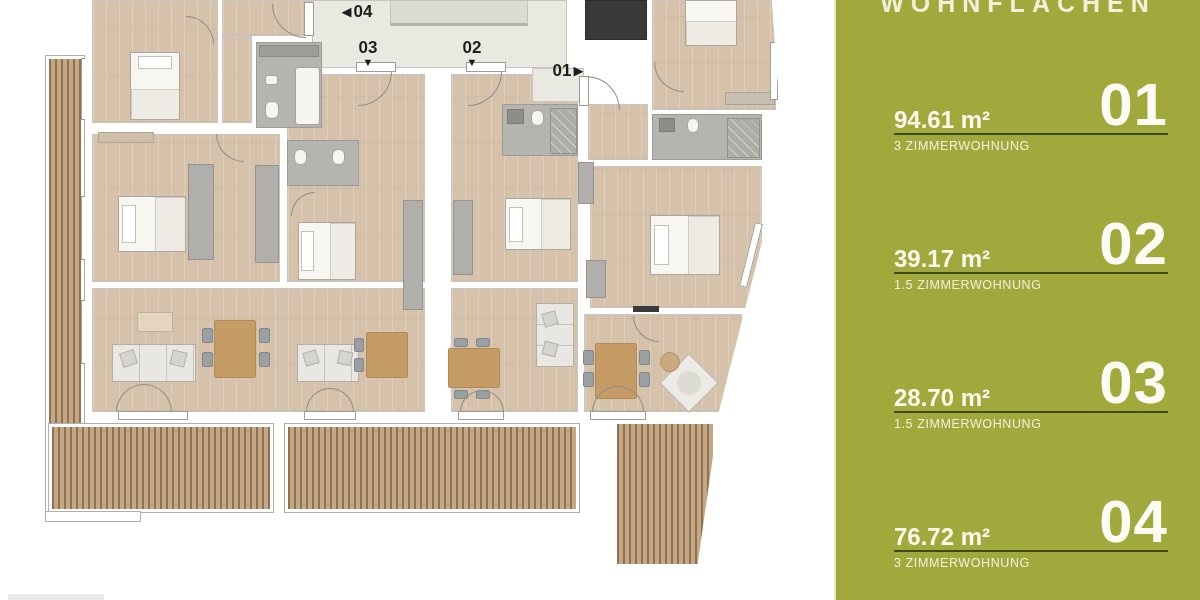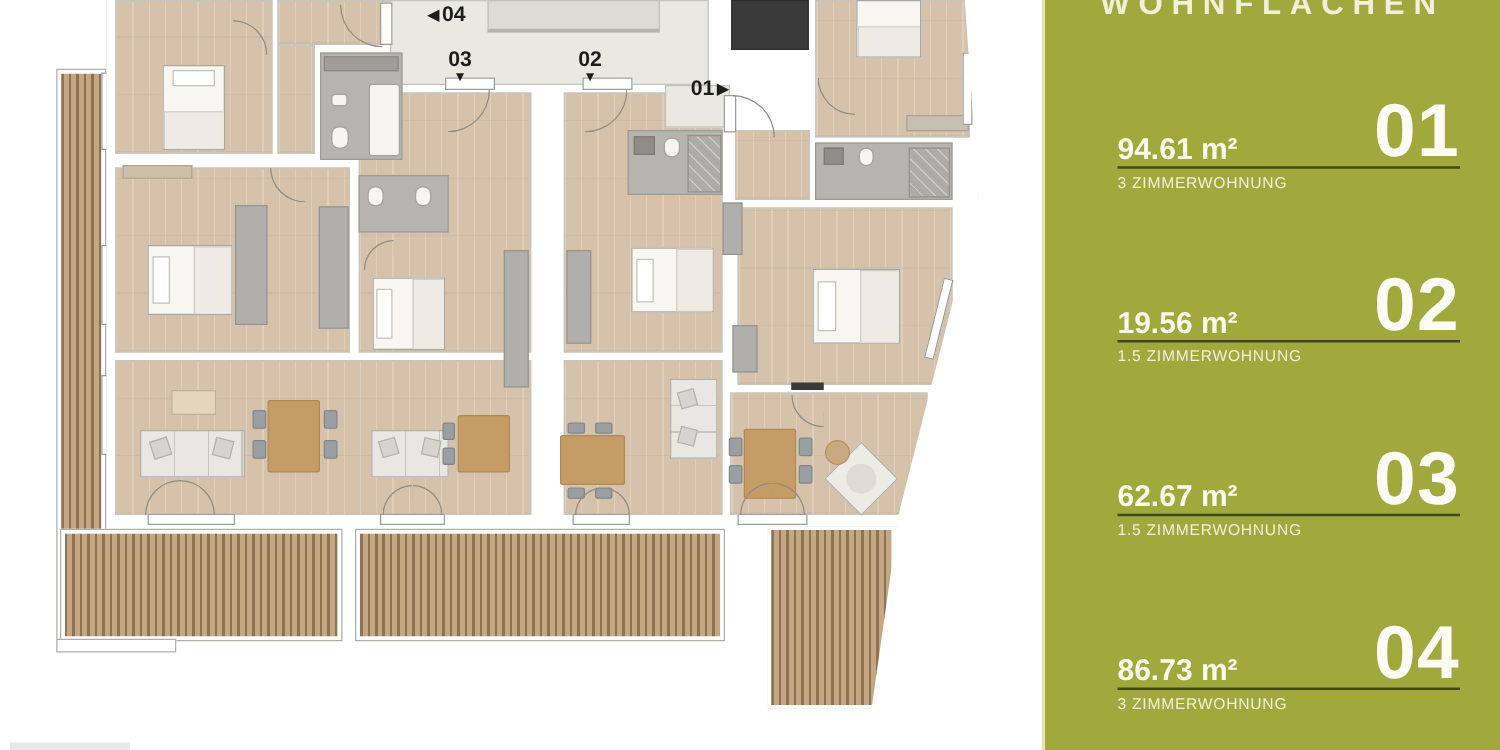--- a/index.html
+++ b/index.html
@@ -261,30 +261,30 @@
     <h1 class="sb-title">WOHNFLÄCHEN</h1>
 
     <div class="unit u01">
       <div class="unit-num">01</div>
       <div class="unit-area">94.61 m²</div>
       <div class="unit-div"></div>
       <div class="unit-type">3 ZIMMERWOHNUNG</div>
     </div>
     <div class="unit u02">
       <div class="unit-num">02</div>
-      <div class="unit-area">19.56 m²</div>
+      <div class="unit-area">39.17 m²</div>
       <div class="unit-div"></div>
       <div class="unit-type">1.5 ZIMMERWOHNUNG</div>
     </div>
     <div class="unit u03">
       <div class="unit-num">03</div>
-      <div class="unit-area">62.67 m²</div>
+      <div class="unit-area">28.70 m²</div>
       <div class="unit-div"></div>
       <div class="unit-type">1.5 ZIMMERWOHNUNG</div>
     </div>
     <div class="unit u04">
       <div class="unit-num">04</div>
-      <div class="unit-area">86.73 m²</div>
+      <div class="unit-area">76.72 m²</div>
       <div class="unit-div"></div>
       <div class="unit-type">3 ZIMMERWOHNUNG</div>
     </div>
   </div>
 </div>
 
 </body></html>

